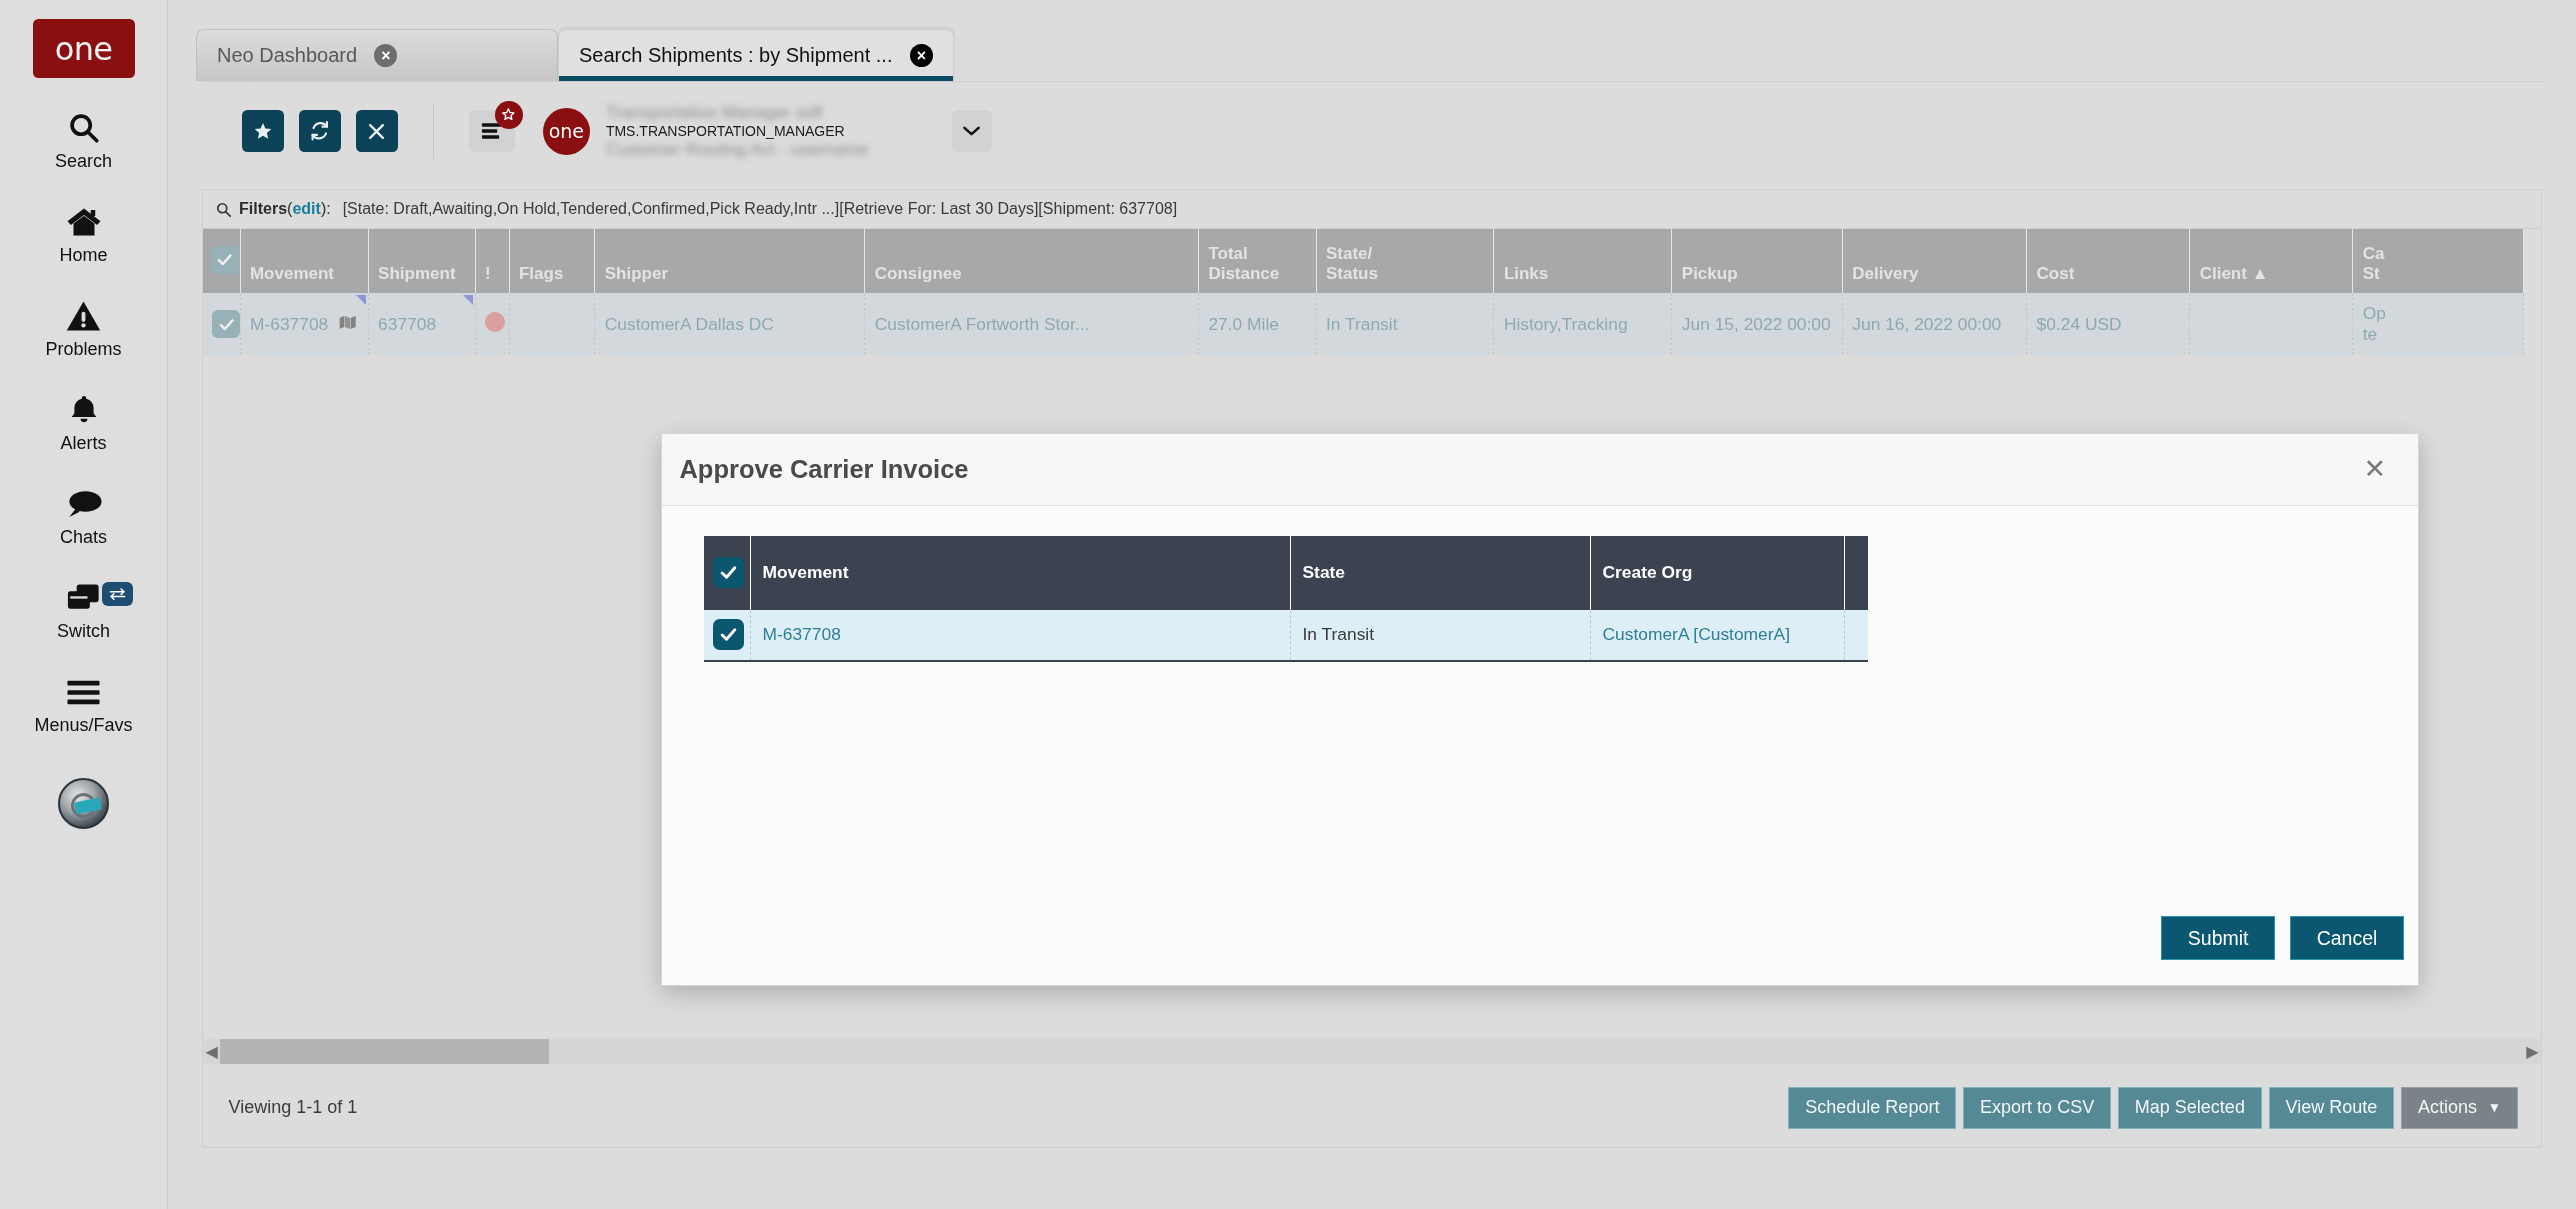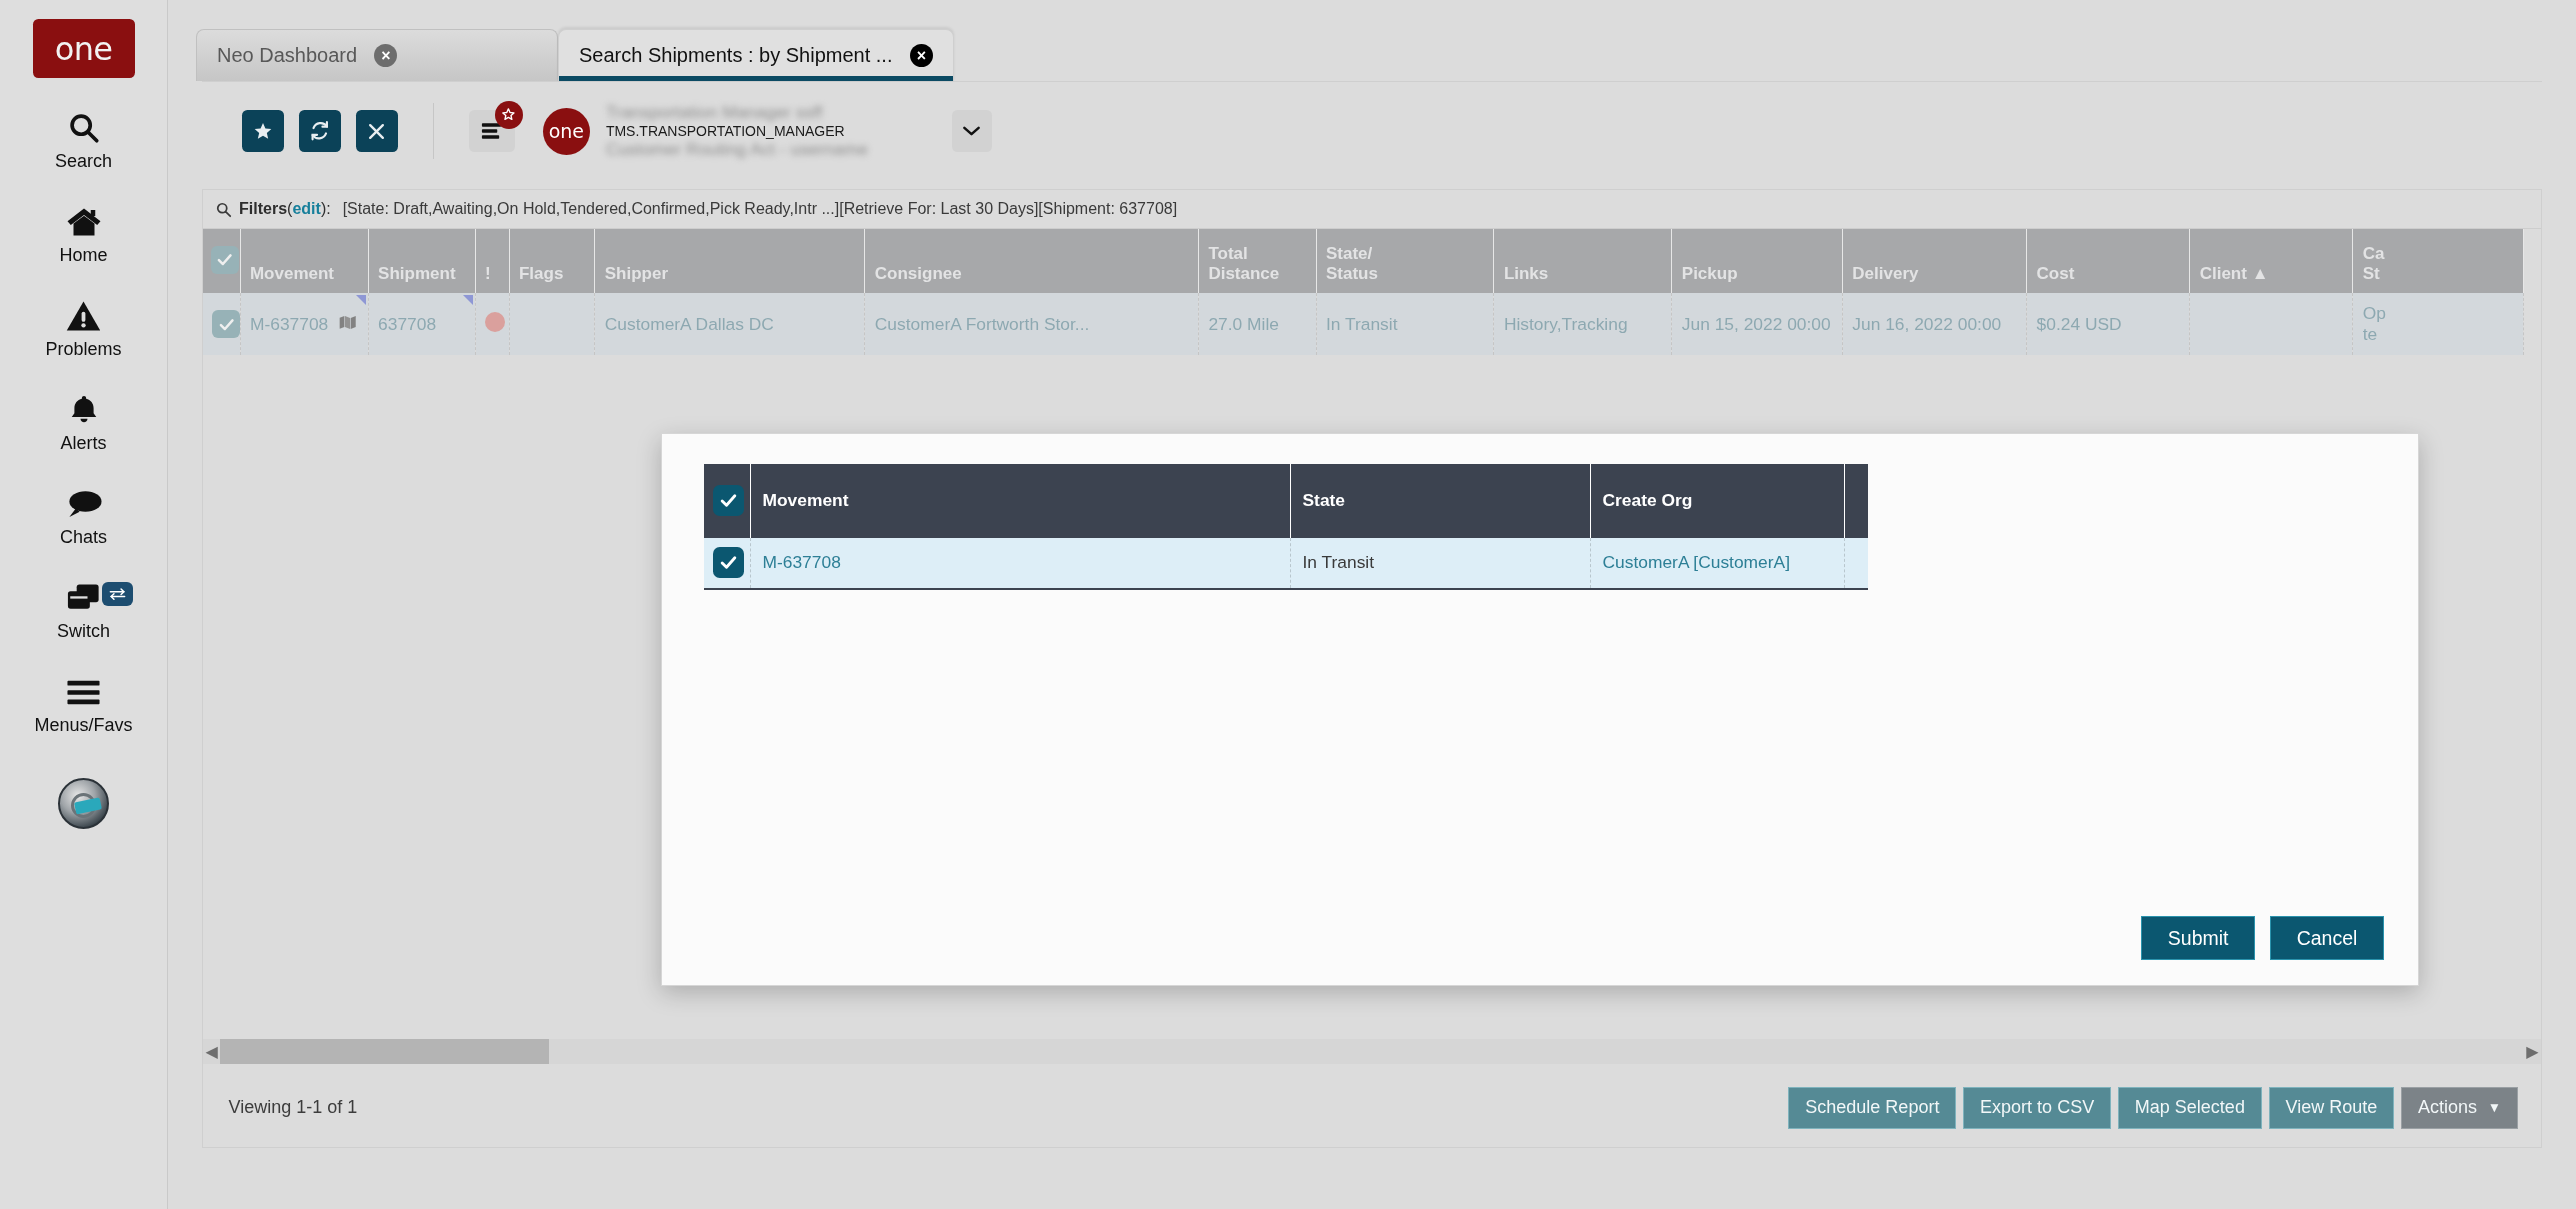--- a/index.html
+++ b/index.html
@@ -247,21 +247,21 @@
   }
   table.mgrid td.cb-col { background:#ddeef7; padding-left: 9.4px; width: 46px; }
   table.mgrid td.state-cell { color: #3a3a3a; }
   .mcb {
     width: 31px; height: 31px; border-radius: 6.7px; background:#0b5770;
     display:flex;align-items:center;justify-content:center; cursor:pointer;
   }
   .mcb svg { width: 19px; height: 19px; }
   .modal-footer {
     height: 94px; display:flex; align-items:center; justify-content:flex-end;
-    padding-right: 34px; gap: 14.8px;
+    padding-right: 14px; gap: 14.8px;
   }
   .mbtn {
     height: 44px; min-width: 114px; padding: 0 19px;
     background:#0b5770; border:0.7px solid #2a93ad; color:#fff;
     font-size: 19.5px; display:flex;align-items:center;justify-content:center; cursor:pointer;
   }
 </style>
 </head>
 <body>
 
@@ -554,20 +554,24 @@
           <div class="fbtn">View Route</div>
           <div class="fbtn actions">
             <span>Actions</span>
             <span class="caret">▼</span>
           </div>
         </div>
       </div>
     </div>
 
     <div class="modal">
+      <div class="modal-head">
+        <div class="modal-title">Approve Carrier Invoice</div>
+        <div class="modal-close">✕</div>
+      </div>
 
       <div class="modal-body">
         <table class="mgrid">
           <colgroup>
             <col style="width:46px">
               <col style="width:540px">
               <col style="width:300px">
               <col style="width:254px">
               <col style="width:24px">
           </colgroup>

